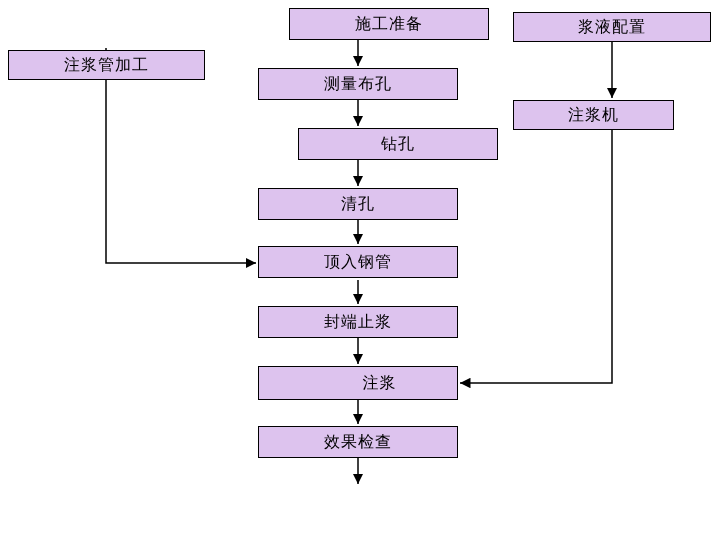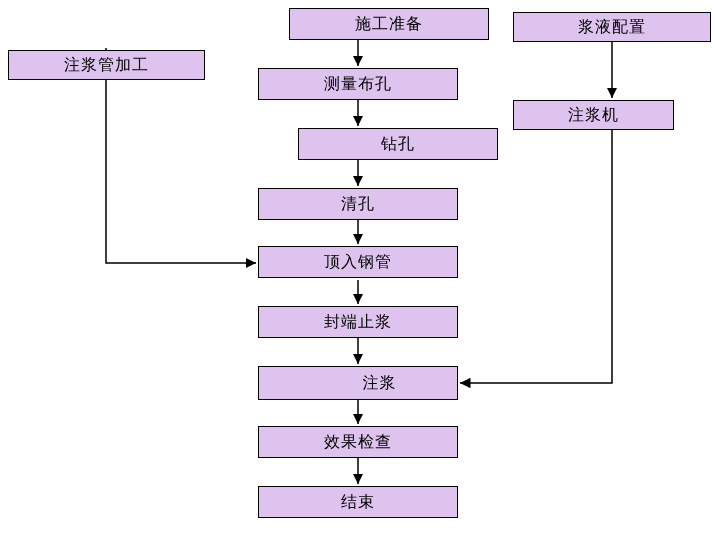--- a/index.html
+++ b/index.html
@@ -85,19 +85,18 @@
   <div class="node" style="left:258px; top:188px; width:200px; height:32px;">清孔</div>
 
   <div class="node" style="left:258px; top:246px; width:200px; height:32px;">顶入钢管</div>
 
   <div class="node" style="left:258px; top:306px; width:200px; height:32px;">封端止浆</div>
 
   <div class="node" style="left:258px; top:366px; width:200px; height:34px;padding-left:43px;">注浆</div>
 
   <div class="node" style="left:258px; top:426px; width:200px; height:32px;">效果检查</div>
 
-  <div class="node" style="left:258px; top:486px; width:200px; height:32px;">结束</div>
 
   <div class="node" style="left:513px; top:12px;  width:198px; height:30px;">浆液配置</div>
 
   <div class="node" style="left:513px; top:100px; width:161px; height:30px;">注浆机</div>
 
 </div>
 
 </body></html>

